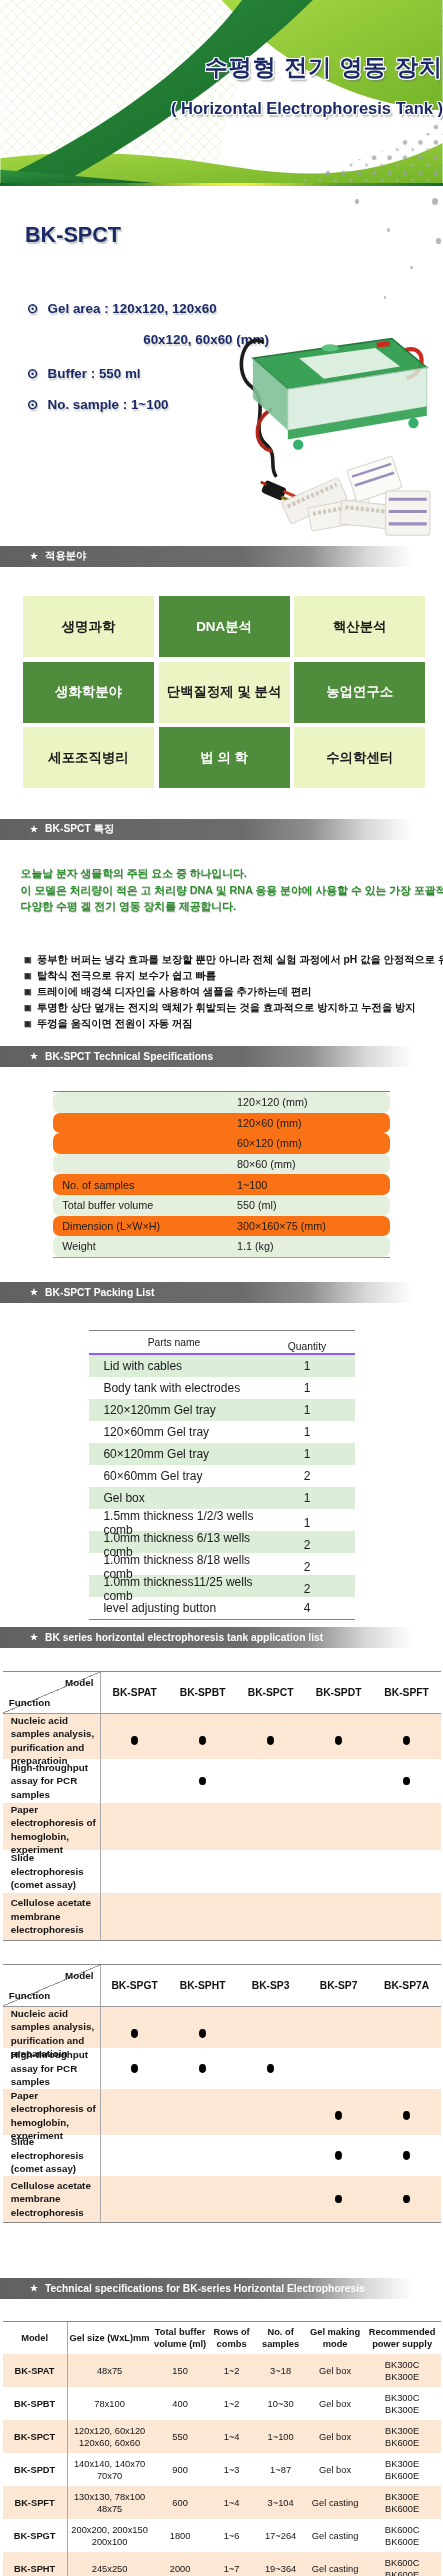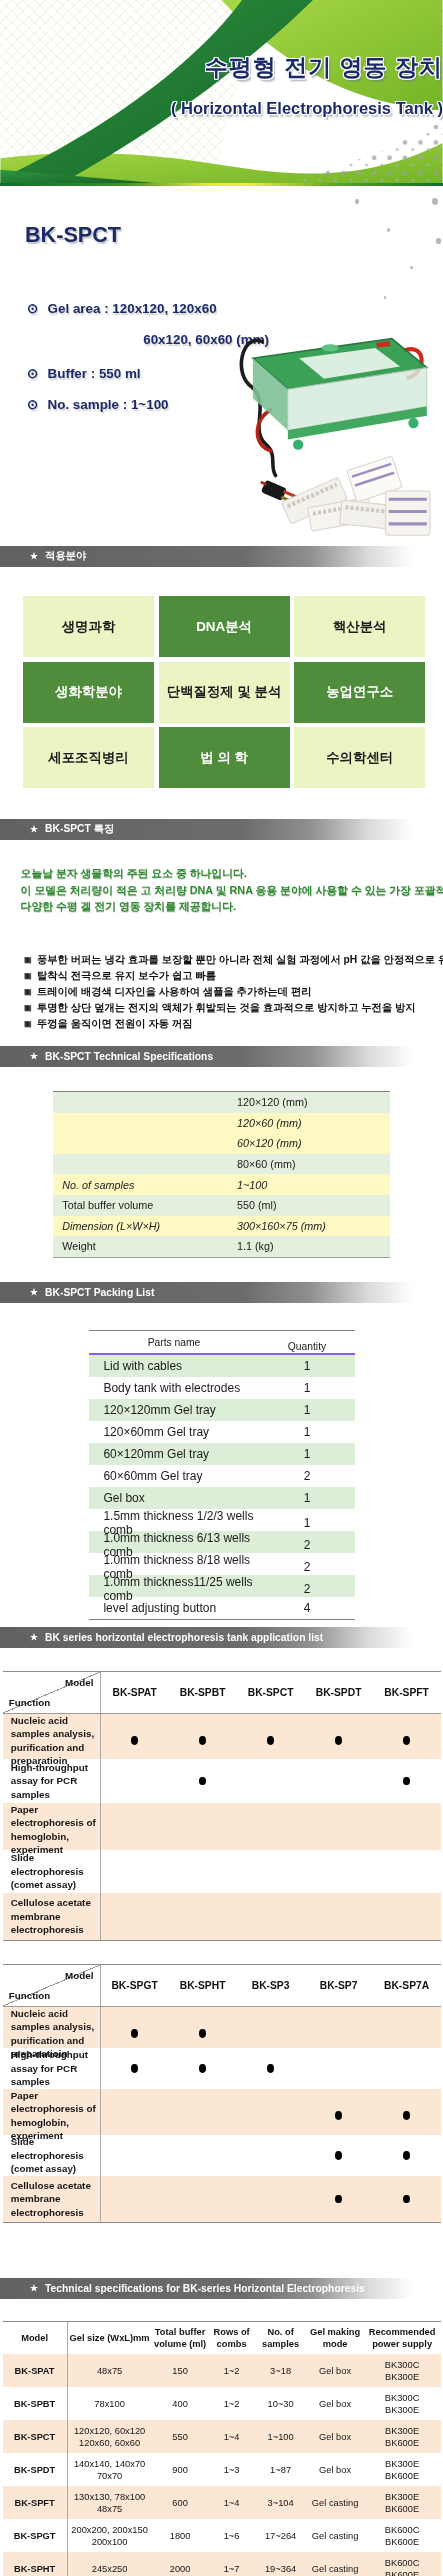--- a/index.html
+++ b/index.html
@@ -39,23 +39,23 @@
   
   .fpara{position:absolute;left:20.6px;top:865px;width:420px;}
   .fp-line{font-size:10.8px;font-weight:700;color:#2e8b2f;line-height:16.5px;white-space:nowrap;
            text-shadow:0.5px 1px 0.5px rgba(150,150,150,.4);}
   .flist{position:absolute;left:24px;top:952px;width:417px;}
   .fb{display:flex;gap:5.7px;font-size:10.3px;font-weight:700;color:#111;line-height:16px;white-space:nowrap;}
   .fb .mk{font-size:7.7px;color:#222;text-shadow:0.5px 0.5px 0 #aaa;}
   
   .spec{position:absolute;left:53px;top:1091px;width:337px;border-top:1.5px solid #7f7f7f;
         border-bottom:1.5px solid #93a293;}
-  .spec-stripe{position:relative;height:20.6px;}
+  .spec-stripe{position:relative;height:20.6px;border-radius:7px;}
   .sg{background:#e4f0dd;}
-  .sw{background:#fef9c3;font-style:italic;}
+  .sw{background:#f97316;}
   .spec-label{position:absolute;left:9.3px;top:0;height:20.6px;display:flex;align-items:center;
               font-size:10.8px;color:#1a1a1a;}
   .spec-val{position:absolute;left:184px;top:0;height:20.6px;display:flex;align-items:center;
             font-size:10.8px;color:#1a1a1a;}
   .spec-gel-label{position:absolute;left:9.3px;top:0;height:82px;display:flex;align-items:center;
                   font-size:10.8px;color:#1a1a1a;}
   
   .pack{position:absolute;left:89px;top:1330px;width:266px;border-top:1px solid #808080;
         border-bottom:1px solid #808080;}
   .pack-head{display:grid;grid-template-columns:170px 96px;height:22px;border-bottom:2px solid #8b5cf6;

